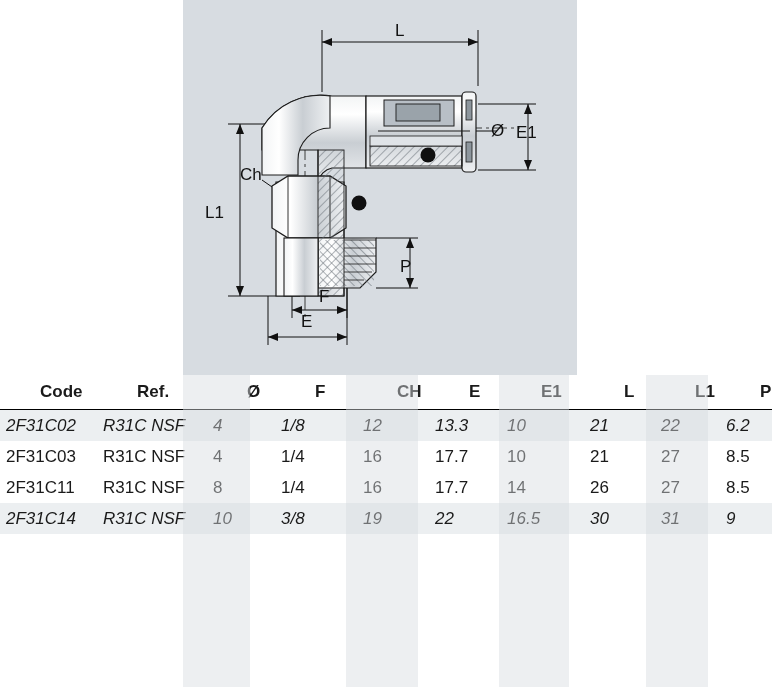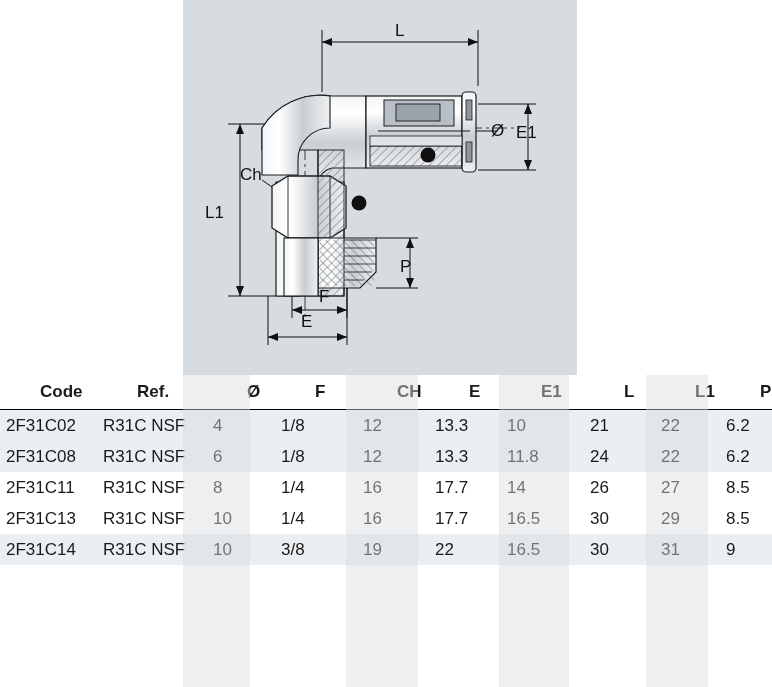--- a/index.html
+++ b/index.html
@@ -65,20 +65,21 @@
   }
   table.spec thead th {
     font-weight: bold;
     font-size: 17px;
     height: 34px;
     border-bottom: 1px solid #000000;
     padding-left: 40px;
   }
   tbody tr.alt {
     background: #eceff1;
+    font-style: italic;
   }
   td.code {
     font-weight: bold;
   }
   
   col.c-code { width: 97px; }
   col.c-ref  { width: 110px; }
   col.c-dia  { width: 68px; }
   col.c-f    { width: 82px; }
   col.c-ch   { width: 72px; }
@@ -275,56 +276,44 @@
           <td>R31C NSF</td>
           <td>4</td>
           <td>1/8</td>
           <td>12</td>
           <td>13.3</td>
           <td>10</td>
           <td>21</td>
           <td>22</td>
           <td>6.2</td>
         </tr>
-        <tr class="alt">
-          <td class="code">2F31C08</td>
+        <tr>
+          <td class="code">2F31C03</td>
           <td>R31C NSF</td>
-          <td>6</td>
-          <td>1/8</td>
-          <td>12</td>
-          <td>13.3</td>
-          <td>11.8</td>
-          <td>24</td>
-          <td>22</td>
-          <td>6.2</td>
+          <td>4</td>
+          <td>1/4</td>
+          <td>16</td>
+          <td>17.7</td>
+          <td>10</td>
+          <td>21</td>
+          <td>27</td>
+          <td>8.5</td>
         </tr>
         <tr>
           <td class="code">2F31C11</td>
           <td>R31C NSF</td>
           <td>8</td>
           <td>1/4</td>
           <td>16</td>
           <td>17.7</td>
           <td>14</td>
           <td>26</td>
           <td>27</td>
           <td>8.5</td>
         </tr>
-        <tr>
-          <td class="code">2F31C13</td>
-          <td>R31C NSF</td>
-          <td>10</td>
-          <td>1/4</td>
-          <td>16</td>
-          <td>17.7</td>
-          <td>16.5</td>
-          <td>30</td>
-          <td>29</td>
-          <td>8.5</td>
-        </tr>
         <tr class="alt">
           <td class="code">2F31C14</td>
           <td>R31C NSF</td>
           <td>10</td>
           <td>3/8</td>
           <td>19</td>
           <td>22</td>
           <td>16.5</td>
           <td>30</td>
           <td>31</td>

